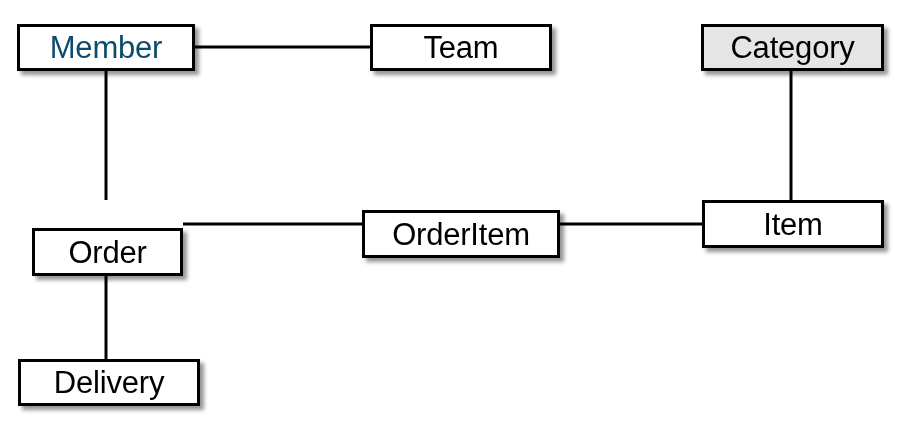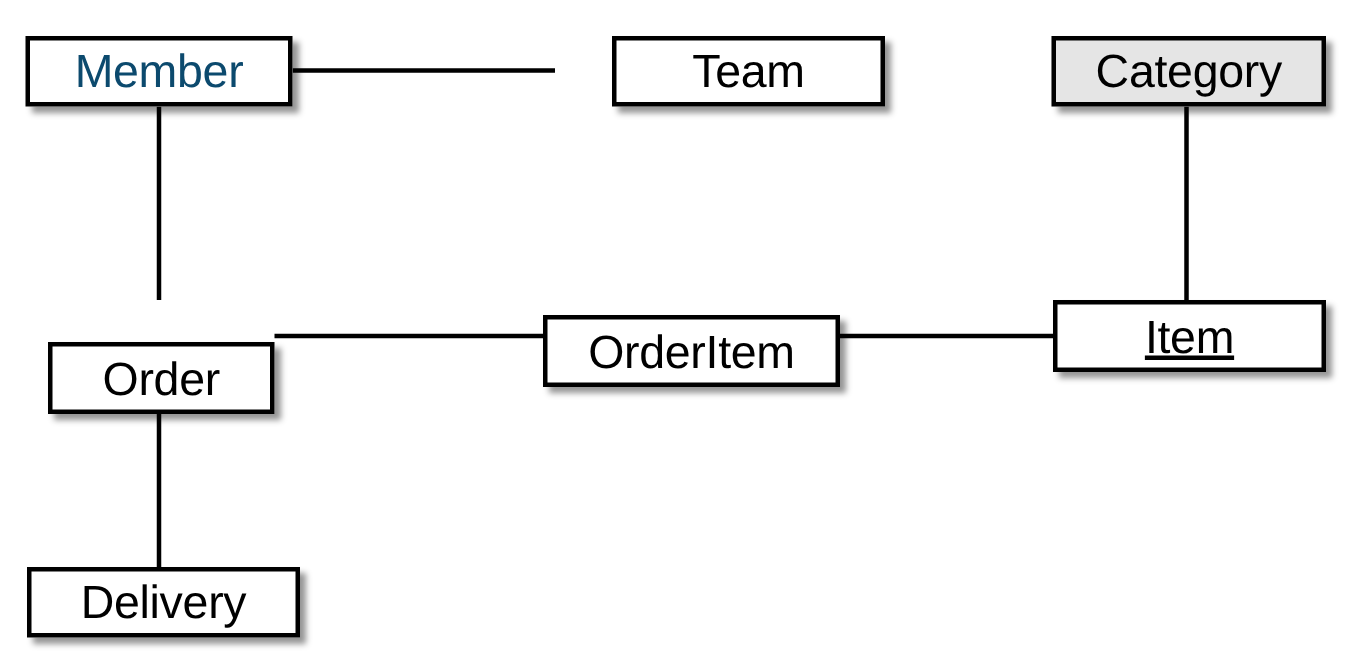--- a/index.html
+++ b/index.html
@@ -58,33 +58,33 @@
         <line x1="560" y1="224" x2="702" y2="224" stroke="#000000"></line>
         <line x1="791" y1="71" x2="791" y2="200" stroke="#000000"></line>
         <line x1="106" y1="248" x2="106" y2="378" stroke="#000000"></line>
       </g>
   </svg>
 
   <div id="nodes-layer">
       <div class="entity-node" style="left: 17px; top: 24px; width: 178px; height: 47px; background: rgb(255, 255, 255); border-color: rgb(0, 0, 0);">
         <span class="entity-label" style="color: #0c4a6e;">Member</span>
       </div>
-      <div class="entity-node" style="left: 370px; top: 24px; width: 182px; height: 47px; background: rgb(255, 255, 255); border-color: rgb(0, 0, 0); margin-left: 38px;">
+      <div class="entity-node" style="left: 370px; top: 24px; width: 182px; height: 47px; background: rgb(255, 255, 255); border-color: rgb(0, 0, 0);">
         <span class="entity-label" style="color: rgb(0, 0, 0);">Team</span>
       </div>
       <div class="entity-node" style="left: 701px; top: 24px; width: 183px; height: 47px; background: #e5e5e5; border-color: rgb(0, 0, 0);">
         <span class="entity-label" style="color: rgb(0, 0, 0);">Category</span>
       </div>
       <div class="entity-node" style="left: 32px; top: 200px; width: 151px; height: 48px; background: rgb(255, 255, 255); border-color: rgb(0, 0, 0); margin-top: 28px;">
         <span class="entity-label" style="color: rgb(0, 0, 0);">Order</span>
       </div>
       <div class="entity-node" style="left: 362px; top: 200px; width: 198px; height: 48px; background: rgb(255, 255, 255); border-color: rgb(0, 0, 0); margin-top: 10px;">
         <span class="entity-label" style="color: rgb(0, 0, 0);">OrderItem</span>
       </div>
       <div class="entity-node" style="left: 702px; top: 200px; width: 182px; height: 48px; background: rgb(255, 255, 255); border-color: rgb(0, 0, 0);">
-        <span class="entity-label" style="color: rgb(0, 0, 0); text-decoration: underline;">Item</span>
+        <span class="entity-label" style="color: rgb(0, 0, 0);">Item</span>
       </div>
-      <div class="entity-node" style="left: 18px; top: 378px; width: 182px; height: 47px; background: rgb(255, 255, 255); border-color: rgb(0, 0, 0);">
+      <div class="entity-node" style="left: 18px; top: 359px; width: 182px; height: 47px; background: rgb(255, 255, 255); border-color: rgb(0, 0, 0);">
         <span class="entity-label" style="color: rgb(0, 0, 0);">Delivery</span>
       </div>
     </div>
 
 </div>
 
 </body></html>

